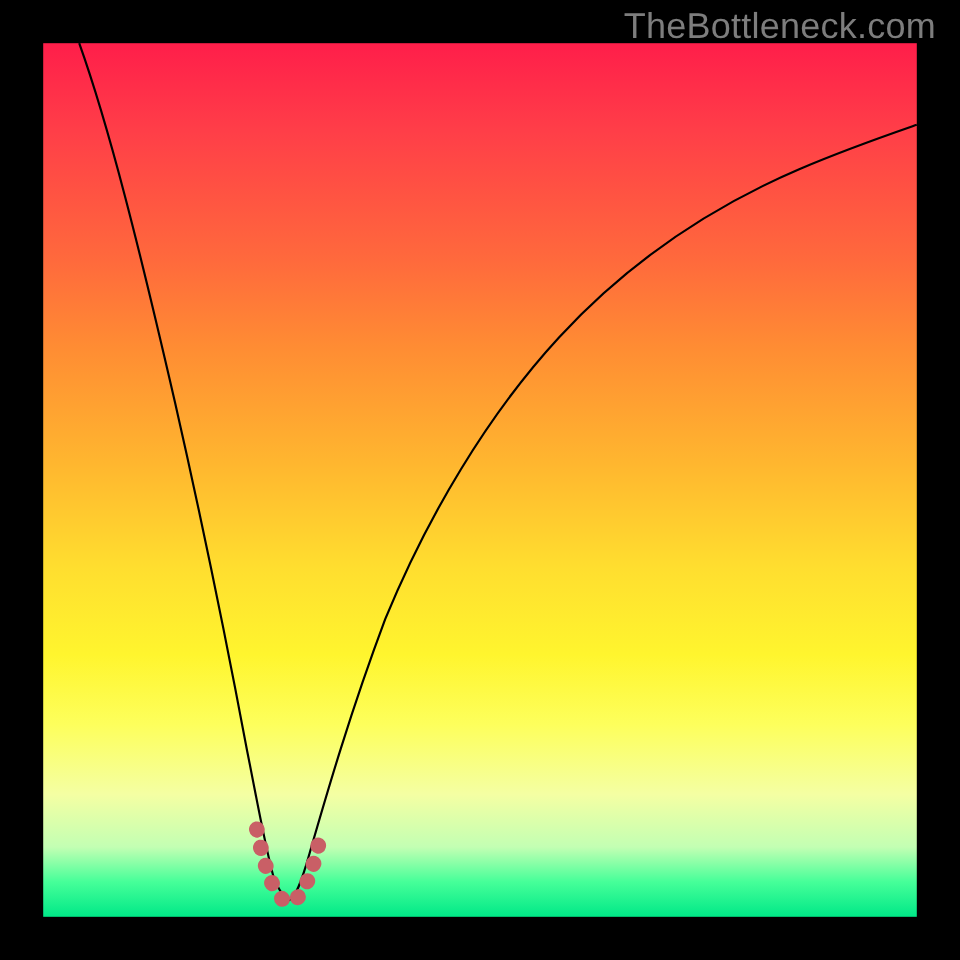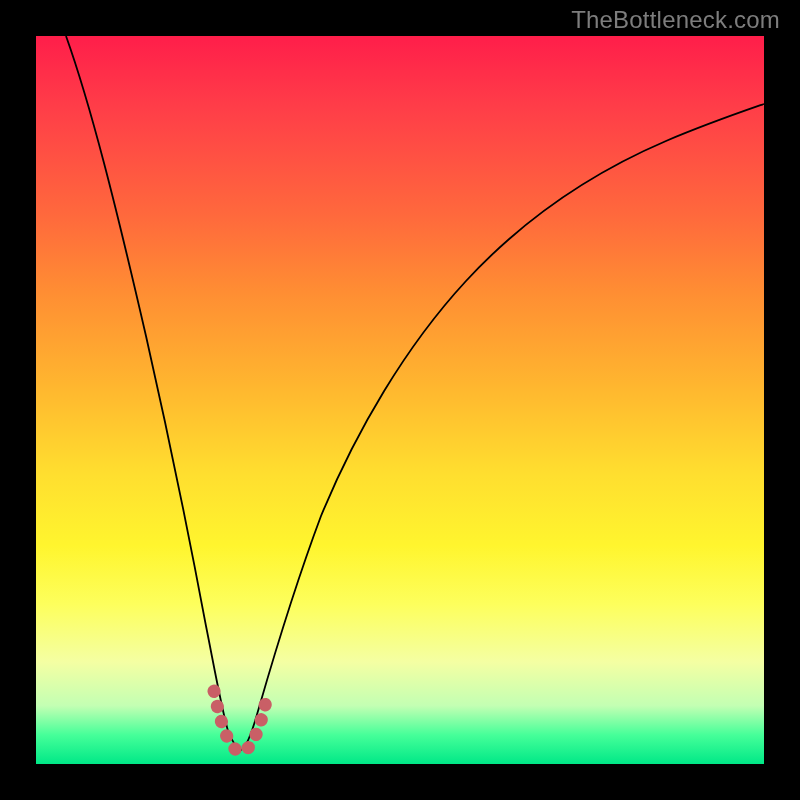--- a/index.html
+++ b/index.html
@@ -31,21 +31,21 @@
       #c3ffb3 92%,
       #46ff99 96%,
       #00e887 100%
     );
   }
   .watermark {
     position: absolute;
     top: 6px;
     right: 20px;
     color: #7d7d7d;
-    font-size: 24px;
+    font-size: 30px;
     letter-spacing: 0.2px;
     font-weight: 400;
   }
   svg.plot {
     position: absolute;
     left: 0;
     top: 0;
     width: 728px;
     height: 728px;
     overflow: visible;

